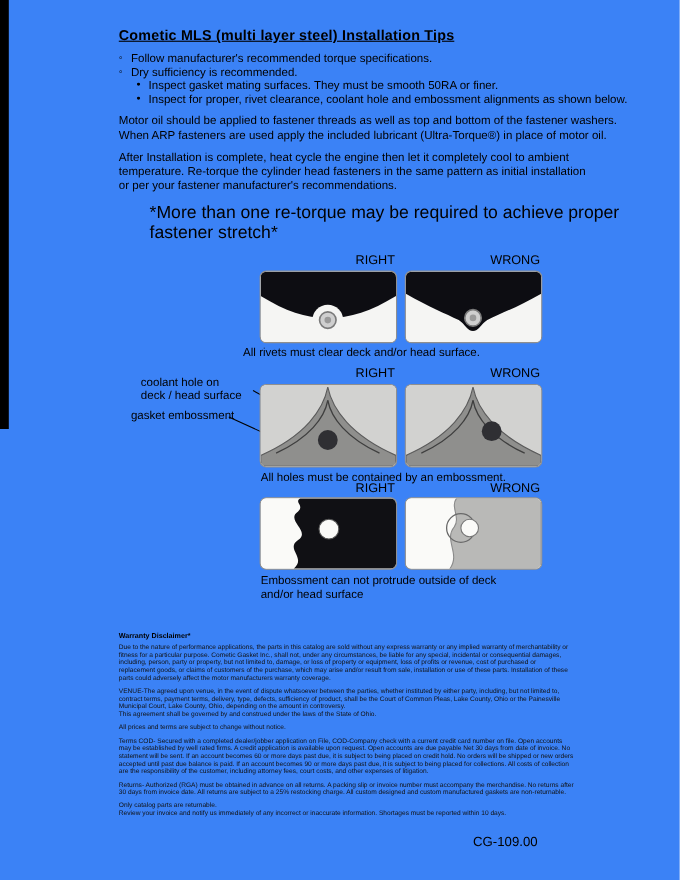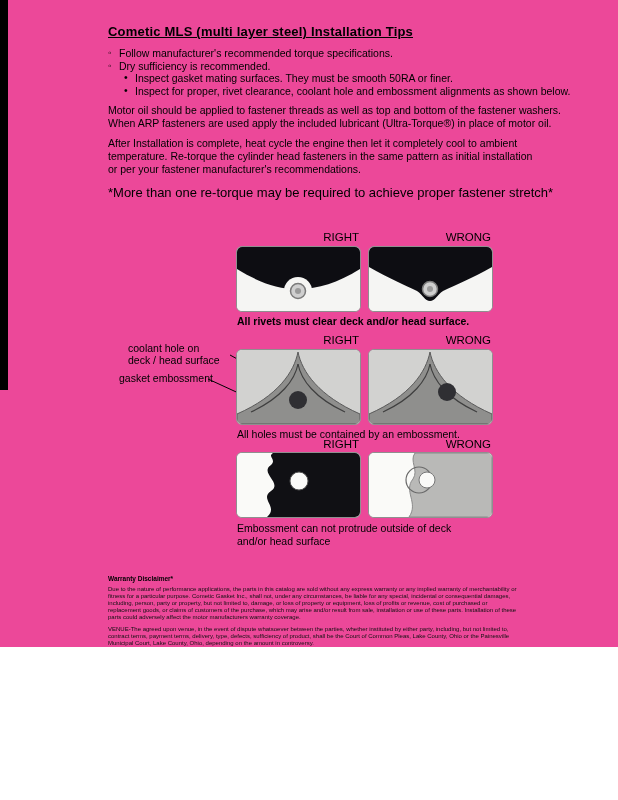--- a/index.html
+++ b/index.html
@@ -1,29 +1,29 @@
 <!DOCTYPE html>
 <html><head>
 <meta charset="utf-8">
 <style>
   * { margin:0; padding:0; box-sizing:border-box; }
   html,body { background:#ffffff; }
-  .page { position:relative; width:618px; height:647px; background:#ec4899;
+  .page { position:relative; width:618px; height:800px; background:#3b82f6;
           font-family:"Liberation Sans", sans-serif; color:#000; overflow:hidden; }
   .binding-strip { position:absolute; left:0; top:0; width:8px; height:390px; background:#000; }
 
   .content { position:absolute; left:108px; top:24px; width:484px; }
   .doc-title { font-size:13px; font-weight:bold; text-decoration:underline; letter-spacing:.2px; margin-bottom:8px; }
   .bullet { position:relative; padding-left:11px; font-size:10.5px; line-height:12.5px; }
   .bullet::before { content:"◦"; position:absolute; left:0; top:0; font-size:10px; }
   .sub-bullet { position:relative; margin-left:16px; padding-left:11px; font-size:10.5px; line-height:12.5px; }
   .sub-bullet::before { content:"•"; position:absolute; left:0; top:-1px; }
   .diesel-heading { margin-top:12px; font-size:11.5px; font-weight:bold; }
   .para { margin-top:7px; font-size:10.5px; line-height:13px; white-space:pre-line; }
-  .note { margin-top:9px; font-size:13px; }
+  .note { margin-top:9px; font-size:16px;margin-left:28px; }
 
   .col-label { position:absolute; width:123px; text-align:right; font-size:11.5px; }
   .diag { position:absolute; border:1px solid #8f8f8f; border-radius:6px; overflow:hidden; background:#f5f5f3; }
   .diag svg { display:block; }
   .caption { position:absolute; font-size:10.5px; line-height:12.5px; white-space:pre-line; }
   .annot { position:absolute; font-size:10.5px; line-height:12px; }
   .leaders { position:absolute; left:200px; top:347px; }
 
   .disclaimer { position:absolute; left:108px; top:575px; width:414px; }
   .disc-heading { font-size:6.5px; font-weight:bold; margin-bottom:4px; }
@@ -64,21 +64,21 @@
     </svg>
   </div>
   <div class="diag" style="left:368px; top:246px;">
     <svg width="123" height="64" viewBox="0 0 123 64">
       <rect width="123" height="64" fill="#f5f5f3"></rect>
       <path d="M0,0 L123,0 L123,20 C102,32 86,38 74,44 C68,48 66,54 61,54 C56,54 54,48 48,44 C36,38 21,32 0,20 Z" fill="#0d0d12"></path>
       <circle cx="61" cy="42" r="7.5" fill="#cfcfcf" stroke="#7a7a7a" stroke-width="1.5"></circle>
       <circle cx="61" cy="42" r="3" fill="#9a9a9a"></circle>
     </svg>
   </div>
-  <div class="caption" style="left:237px; top:315px;font-weight:bold;">All rivets must clear deck and/or head surface.</div>
+  <div class="caption" style="left:221px; top:315px;">All rivets must clear deck and/or head surface.</div>
 
   <div class="col-label" style="left:236px; top:334px;">RIGHT</div>
   <div class="col-label" style="left:368px; top:334px;">WRONG</div>
 
   <div class="annot" style="left:128px; top:342px;">
     <div>coolant hole on</div>
     <div>deck / head surface</div>
   </div>
   <div class="annot" style="left:119px; top:372px;">gasket embossment</div>
 

